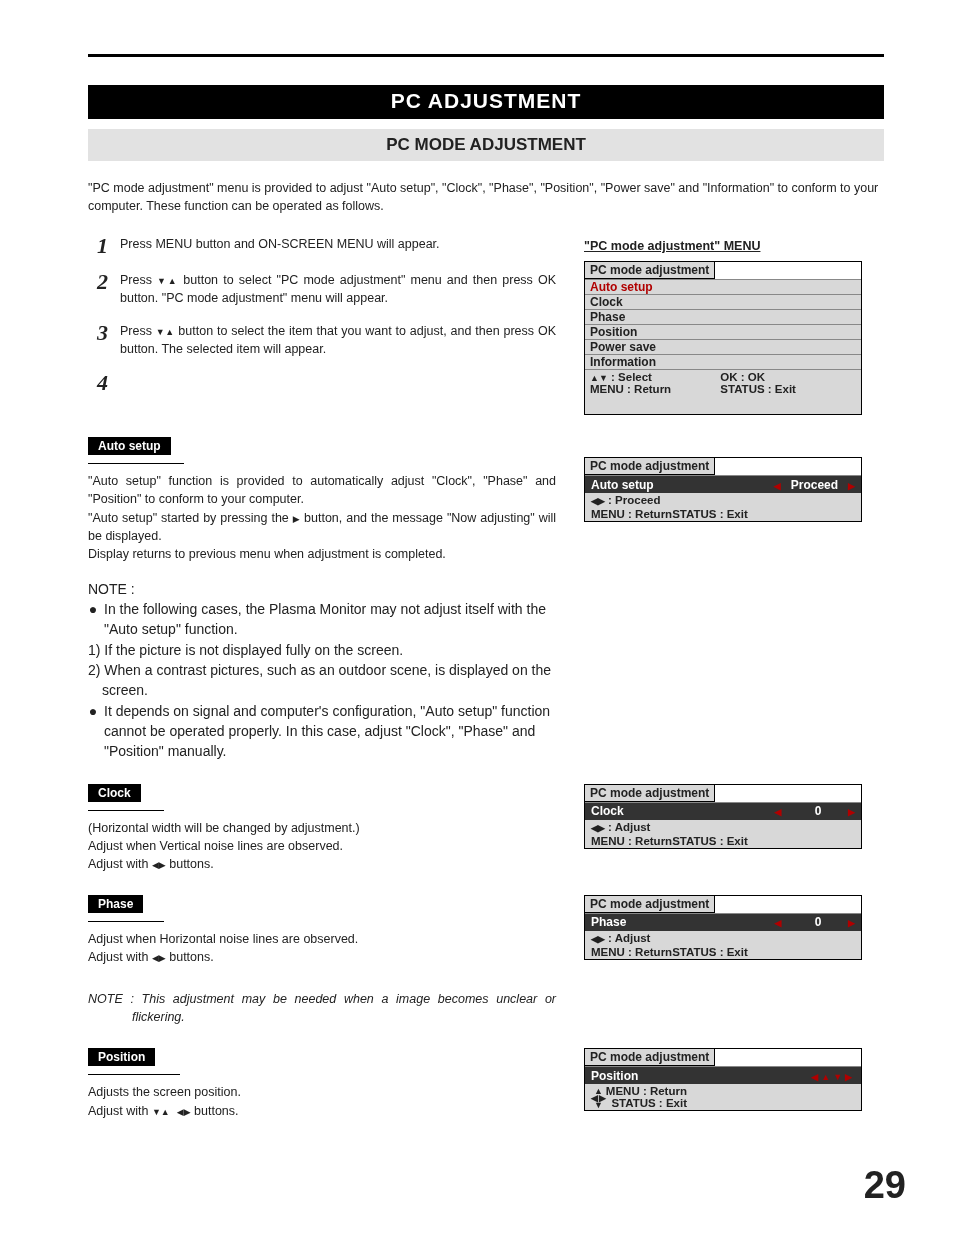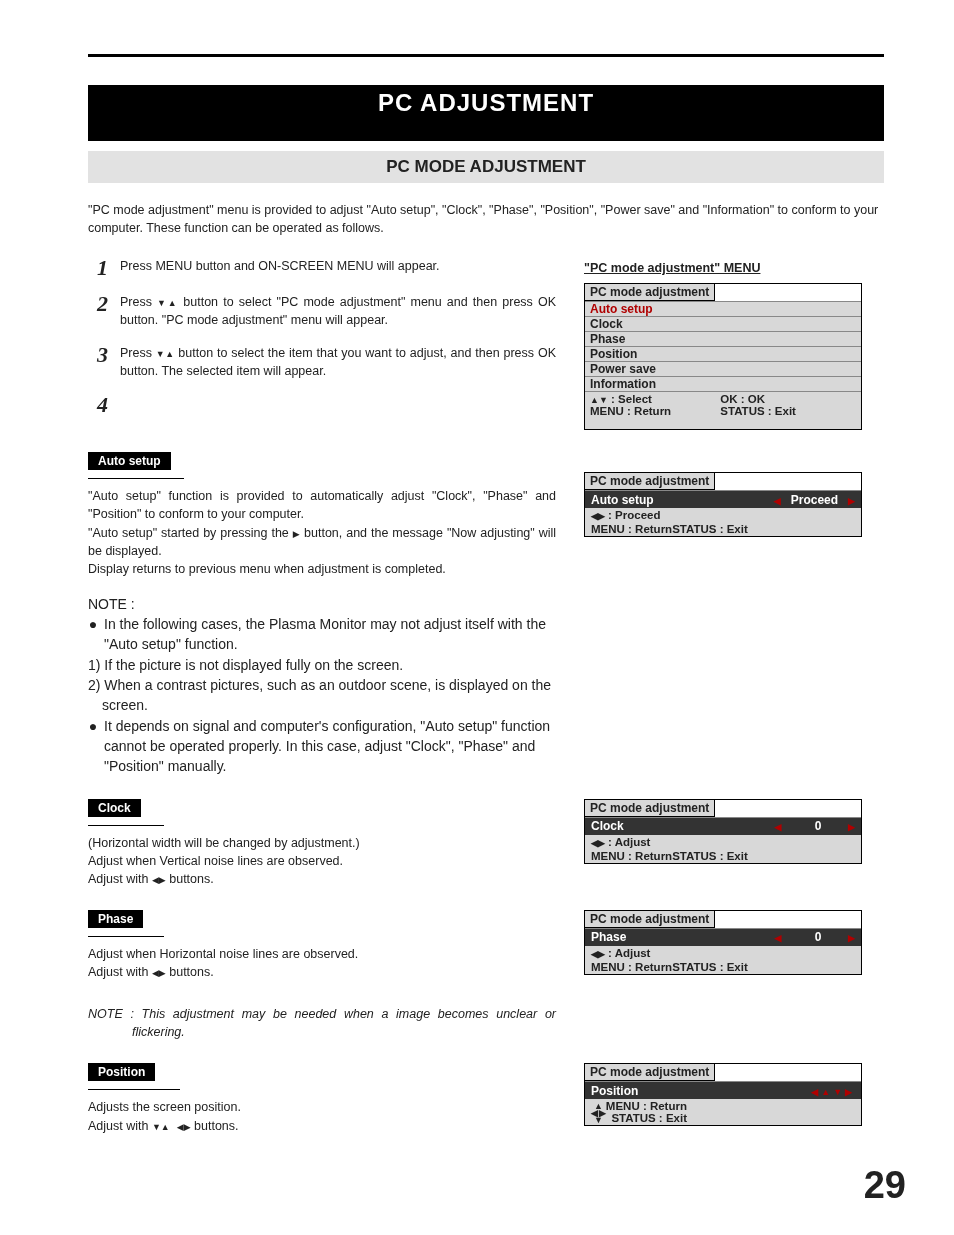--- a/index.html
+++ b/index.html
@@ -8,40 +8,40 @@
     width: 954px;
     height: 1235px;
     background: #fff;
     position: relative;
     font-size: 13px;
     color: #222;
   }
   .page { padding: 54px 70px 30px 88px; }
   .top-header { text-align: right; font-weight: bold; font-style: italic; font-size: 18px; margin-bottom: 6px; padding-right: 4px; }
   .hr-thick { border: none; border-top: 3px solid #000; margin-bottom: 28px; }
-  .title-bar { background: #000; color: #fff; font-weight: bold; font-size: 24px; text-align: center; padding: 4px 0 24px; letter-spacing: 1px; }
+  .title-bar { background: #000; color: #fff; font-weight: bold; font-size: 21px; text-align: center; padding: 4px 0 6px; letter-spacing: 1px; }
   .subtitle-bar { background: #e2e2e2; font-weight: bold; font-size: 17px; text-align: center; padding: 6px 0; margin-top: 10px; }
   .intro { margin: 18px 0 20px; line-height: 1.45; font-size: 12.5px; }
   .columns { display: flex; gap: 28px; }
   .col-left { flex: 1 1 55%; }
   .col-right { flex: 0 0 300px; }
   .step { display: flex; gap: 12px; margin-bottom: 14px; align-items: flex-start; }
   .step-num { font-family: Georgia, 'Times New Roman', serif; font-style: italic; font-weight: bold; font-size: 22px; width: 20px; text-align: right; line-height: 1; }
   .step-text { flex: 1; line-height: 1.45; text-align: justify; font-size: 12.5px; }
   .tri-down::before { content: "▼"; font-size: 9px; }
   .tri-up::before { content: "▲"; font-size: 9px; }
   .tri-left::before { content: "◀"; font-size: 9px; }
   .tri-right::before { content: "▶"; font-size: 9px; }
   .menu-caption { font-size: 12.5px; font-weight: bold; text-decoration: underline; margin-bottom: 8px; margin-top: 4px; }
   .osd { border: 1px solid #000; width: 278px; font-size: 12px; font-family: Arial, sans-serif; }
   .osd-head { background: #d8d8d8; padding: 1px 5px; font-weight: bold; border-bottom: 1px solid #000; display: inline-block; border-right: 1px solid #000; }
   .osd-head-wrap { border-bottom: 1px solid #888; }
   .osd-row { border-bottom: 1px solid #888; padding: 0 5px; display: flex; align-items: center; background: #d8d8d8; font-weight: bold; }
   .osd-row-hl { color: #b00000; border-bottom-color:#888; background:#d8d8d8;}
-  .osd-footer { display: flex; flex-wrap: wrap; padding: 1px 5px 12px; font-weight: bold; font-size: 11.5px; justify-content: center; }
+  .osd-footer { display: flex; flex-wrap: wrap; padding: 1px 5px 19px; font-weight: bold; font-size: 11.5px; justify-content: center; }
   .osd-footer .seg { white-space: nowrap; }
   .osd-active { display:flex; justify-content:space-between; align-items:center; background:#333; color:#fff; padding: 1px 6px; font-weight:bold; height:17px; }
   .osd-active .rarrow, .osd-active .larrow { color:#b00000; }
   .blk-head { display:inline-block; background:#000; color:#fff; font-weight:bold; font-size:12px; padding: 2px 10px; margin: 0 0 8px; }
   .blk-bar { border-bottom: 1px solid #000; margin-bottom: 8px; width: 96px; display:flex; }
   .section { margin-top: 22px; }
   .section p, .section div.body-text { line-height: 1.45; font-size: 12.5px; text-align: justify; }
   .note-wrap { margin-top: 16px; font-size: 14px; line-height:1.45; }
   .note-wrap .row { display:flex; gap:6px; }
   .note-wrap .bullet { width:10px; text-align:center; }

